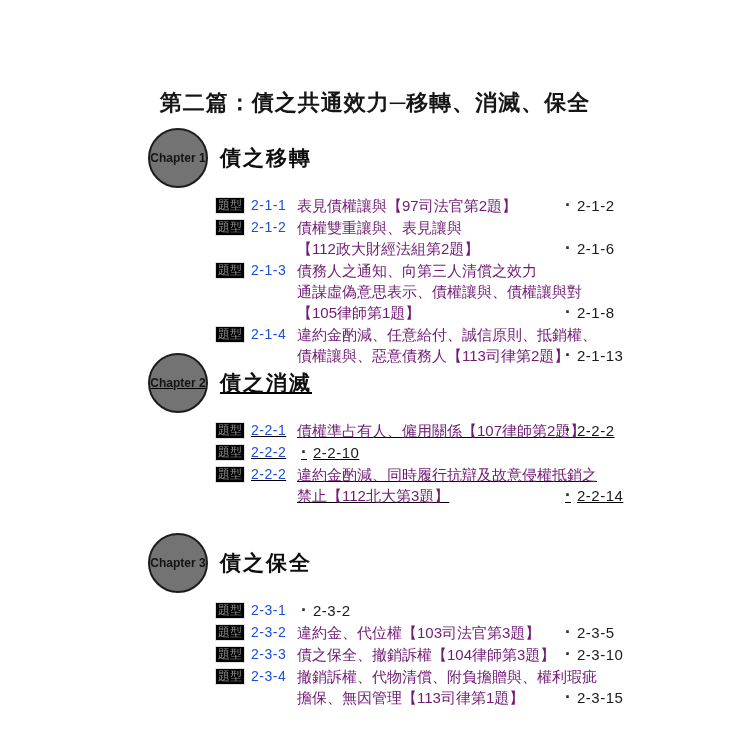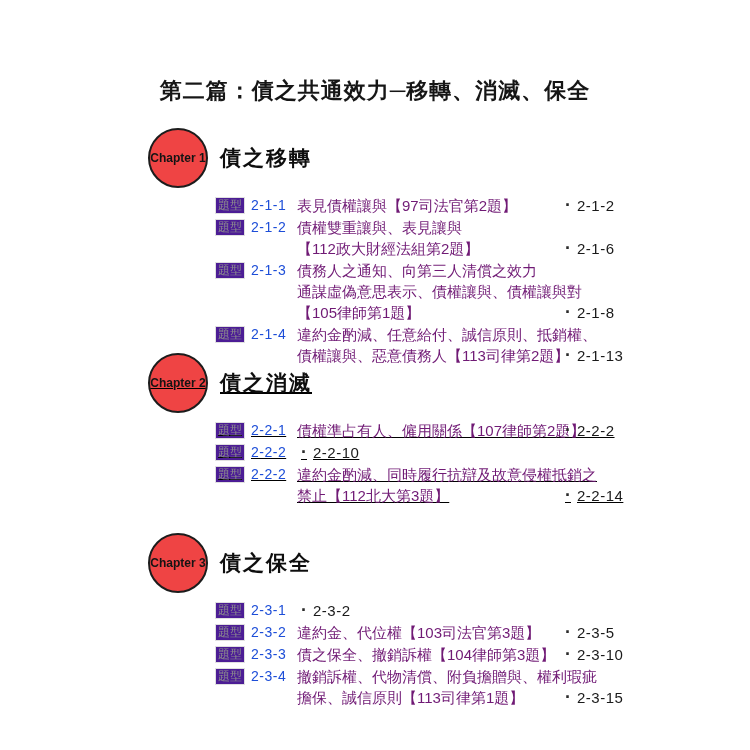--- a/index.html
+++ b/index.html
@@ -10,21 +10,21 @@
   }
   .page {
     position: relative;
     width: 750px;
     height: 750px;
     background: #ffffff;
     overflow: hidden;
   }
   .page-title {
     position: absolute;
-    top: 76px;
+    top: 88px;
     left: 0;
     width: 750px;
     margin: 0;
     text-align: center;
     font-size: 22px;
     font-weight: bold;
     color: #161616;
     letter-spacing: 1px;
   }
   .chapter {
@@ -39,21 +39,21 @@
     display: flex;
     align-items: center;
     height: 60px;
     margin-bottom: 7px;
   }
   .chapter-circle {
     width: 56px;
     height: 56px;
     border: 2px solid #1c1c1c;
     border-radius: 50%;
-    background: #ef4444;
+    background: #737373;
     display: flex;
     align-items: center;
     justify-content: center;
     flex: 0 0 auto;
   }
   .chapter-circle span {
     font-size: 12px;
     font-weight: bold;
     color: #141414;
     white-space: nowrap;
@@ -73,21 +73,21 @@
   .item {
     display: grid;
     grid-template-columns: 36px 46px 264px auto;
     align-items: start;
     margin-bottom: 1px;
   }
   .item-badge {
     display: inline-block;
     justify-self: start;
     margin-top: 2px;
-    background: #4c1d95;
+    background: #000000;
     border: 1px solid #e0e0e0;
     color: #8d8d8d;
     font-size: 12px;
     line-height: 15px;
     padding: 0 2px;
     white-space: nowrap;
   }
   .item-num {
     font-size: 14px;
     line-height: 21px;
@@ -275,21 +275,21 @@
       <span class="dot">·</span>
       <span class="pagenum">2-3-10</span>
     </span>
   </li>
 
   <li class="item">
     <span class="item-badge">題型</span>
     <span class="item-num">2-3-4</span>
     <span class="item-text">
               <span class="line">撤銷訴權、代物清償、附負擔贈與、權利瑕疵</span>
-              <span class="line">擔保、誠信原則【113司律第1題】</span>
+              <span class="line">擔保、無因管理【113司律第1題】</span>
             </span>
     <span class="item-page">
       <span class="dot">·</span>
       <span class="pagenum">2-3-15</span>
     </span>
   </li>
 </ul>
   </section>
 </div>
 </div>

